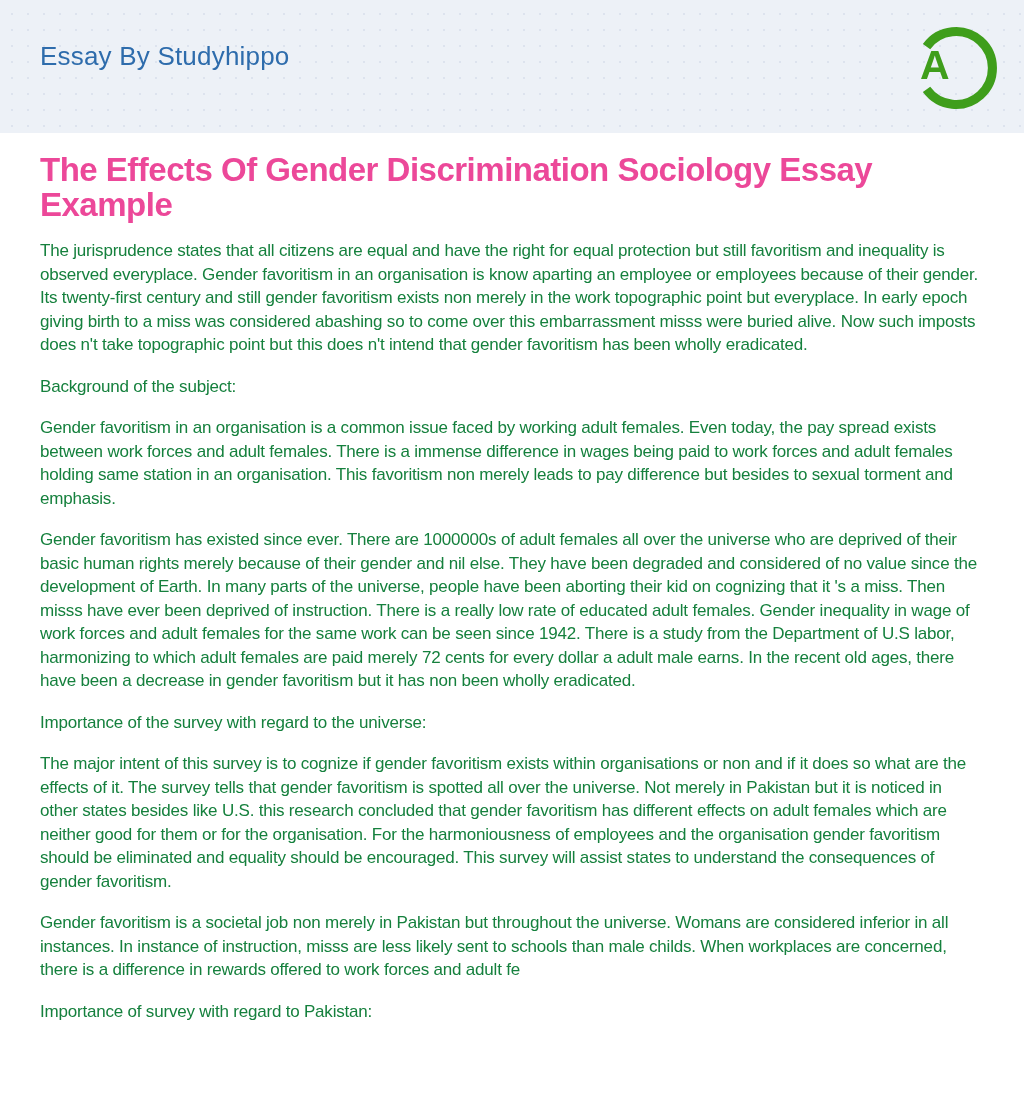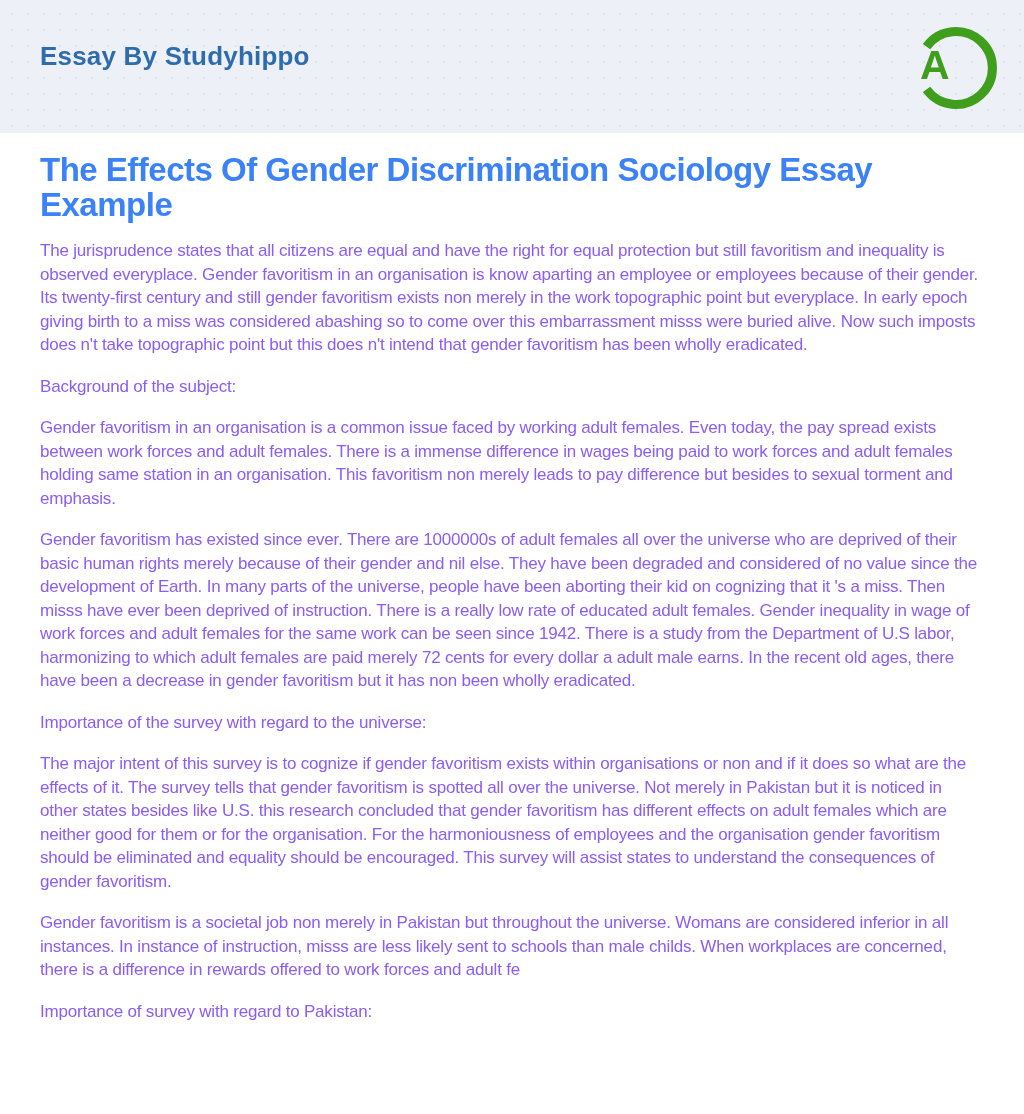--- a/index.html
+++ b/index.html
@@ -28,21 +28,21 @@
     background-position: 4px 6px;
   }
   .header-text {
     position: absolute;
     left: 40px;
     top: 42px;
   }
   .byline {
     color: #2e6cac;
     font-size: 26px;
-    font-weight: 700;
+    font-weight: 400;
     letter-spacing: 0.2px;
     line-height: 1.1;
   }
   .url {
     margin-top: 13px;
     color: #2e5f9e;
     font-size: 17px;
     font-weight: 500;
     letter-spacing: 0.1px;
     cursor: pointer;
@@ -72,30 +72,30 @@
     color: #3f9e1b;
     line-height: 1;
   }
 
   
   .article {
     padding: 19px 40px 0 40px;
   }
   .title {
     max-width: 890px;
-    color: #3b82f6;
+    color: #ec4899;
     font-size: 33px;
     line-height: 35px;
     font-weight: 700;
     letter-spacing: -0.5px;
     margin-bottom: 17px;
   }
   .body-text p {
     max-width: 944px;
-    color: #8b5cf6;
+    color: #15803d;
     font-size: 17px;
     line-height: 23.5px;
     letter-spacing: -0.2px;
     margin: 0 0 18px 0;
   }
 </style>
 </head>
 <body>
 
 <div class="page">

